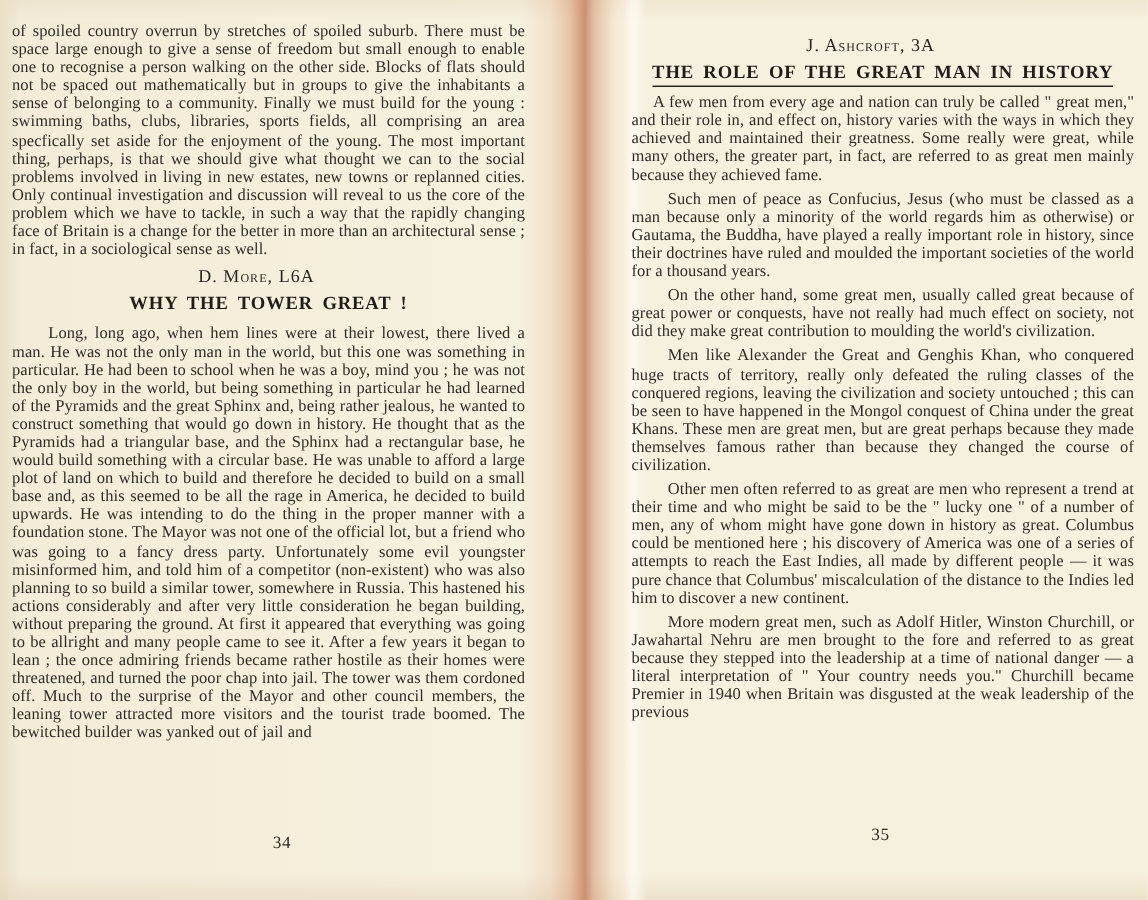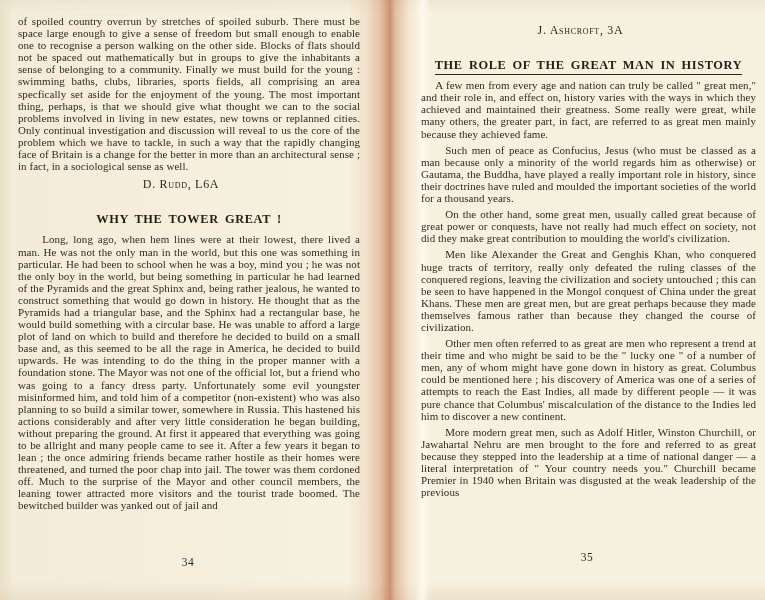--- a/index.html
+++ b/index.html
@@ -39,38 +39,38 @@
       rgba(252,248,238,0) 100%);
   }
   .page {
     position: absolute;
     top: 0;
     font-size: 11px;
     line-height: 12.1px;
     text-align: justify;
     letter-spacing: 0.05px;
   }
-  .page-left  { left: 18px;  top: 15px; width: 342px; }
+  .page-left  { left: 8px;  top: 15px; width: 342px; }
   .page-right { left: 421px; top: 18px; width: 335px; }
   .page p { margin: 0; }
   .body-text { color: #2f2c25; }
   .indent       { text-indent: 2.2em; }
   .indent-small { text-indent: 1.3em; }
   .para-gap     { margin-top: 4px !important; }
   .signature {
     text-align: center;
     padding-right: 16px;
     font-variant: small-caps;
     letter-spacing: 0.7px;
     font-size: 12px;
     margin: 6px 0 5px !important;
     color: #2a2720;
   }
   .heading {
-    margin: 23px 0 8px;
+    margin: 6px 0 8px;
     text-align: center;
     font-size: 12.4px;
     font-weight: bold;
     letter-spacing: 0.6px;
     word-spacing: 2.5px;
     color: #211e18;
   }
   .heading .underline {
     border-bottom: 1.5px solid #2a2720;
     padding-bottom: 2px;
@@ -95,21 +95,21 @@
 <body>
 
 <div class="spread">
 
   <div class="gutter"></div>
   <div class="fold-highlight"></div>
 
   <div class="page page-left">
     <p class="body-text">of spoiled country overrun by stretches of spoiled suburb. There must be space large enough to give a sense of freedom but small enough to enable one to recognise a person walking on the other side. Blocks of flats should not be spaced out mathematically but in groups to give the inhabitants a sense of belonging to a community. Finally we must build for the young : swimming baths, clubs, libraries, sports fields, all comprising an area specfically set aside for the enjoyment of the young. The most important thing, perhaps, is that we should give what thought we can to the social problems involved in living in new estates, new towns or replanned cities. Only continual investigation and discussion will reveal to us the core of the problem which we have to tackle, in such a way that the rapidly changing face of Britain is a change for the better in more than an architectural sense ; in fact, in a sociological sense as well.</p>
 
-    <p class="signature">D. Rudd, L6A</p>
+    <p class="signature">D. More, L6A</p>
 
     <h2 class="heading">
       <span>WHY THE TOWER GREAT !</span>
     </h2>
 
     <p class="body-text indent">Long, long ago, when hem lines were at their lowest, there lived a man. He was not the only man in the world, but this one was something in particular. He had been to school when he was a boy, mind you ; he was not the only boy in the world, but being something in particular he had learned of the Pyramids and the great Sphinx and, being rather jealous, he wanted to construct something that would go down in history. He thought that as the Pyramids had a triangular base, and the Sphinx had a rectangular base, he would build something with a circular base. He was unable to afford a large plot of land on which to build and therefore he decided to build on a small base and, as this seemed to be all the rage in America, he decided to build upwards. He was intending to do the thing in the proper manner with a foundation stone. The Mayor was not one of the official lot, but a friend who was going to a fancy dress party. Unfortunately some evil youngster misinformed him, and told him of a competitor (non-existent) who was also planning to so build a similar tower, somewhere in Russia. This hastened his actions considerably and after very little consideration he began building, without preparing the ground. At first it appeared that everything was going to be allright and many people came to see it. After a few years it began to lean ; the once admiring friends became rather hostile as their homes were threatened, and turned the poor chap into jail. The tower was them cordoned off. Much to the surprise of the Mayor and other council members, the leaning tower attracted more visitors and the tourist trade boomed. The bewitched builder was yanked out of jail and</p>
   </div>
 
   <div class="page-number page-number-left">34</div>
 

